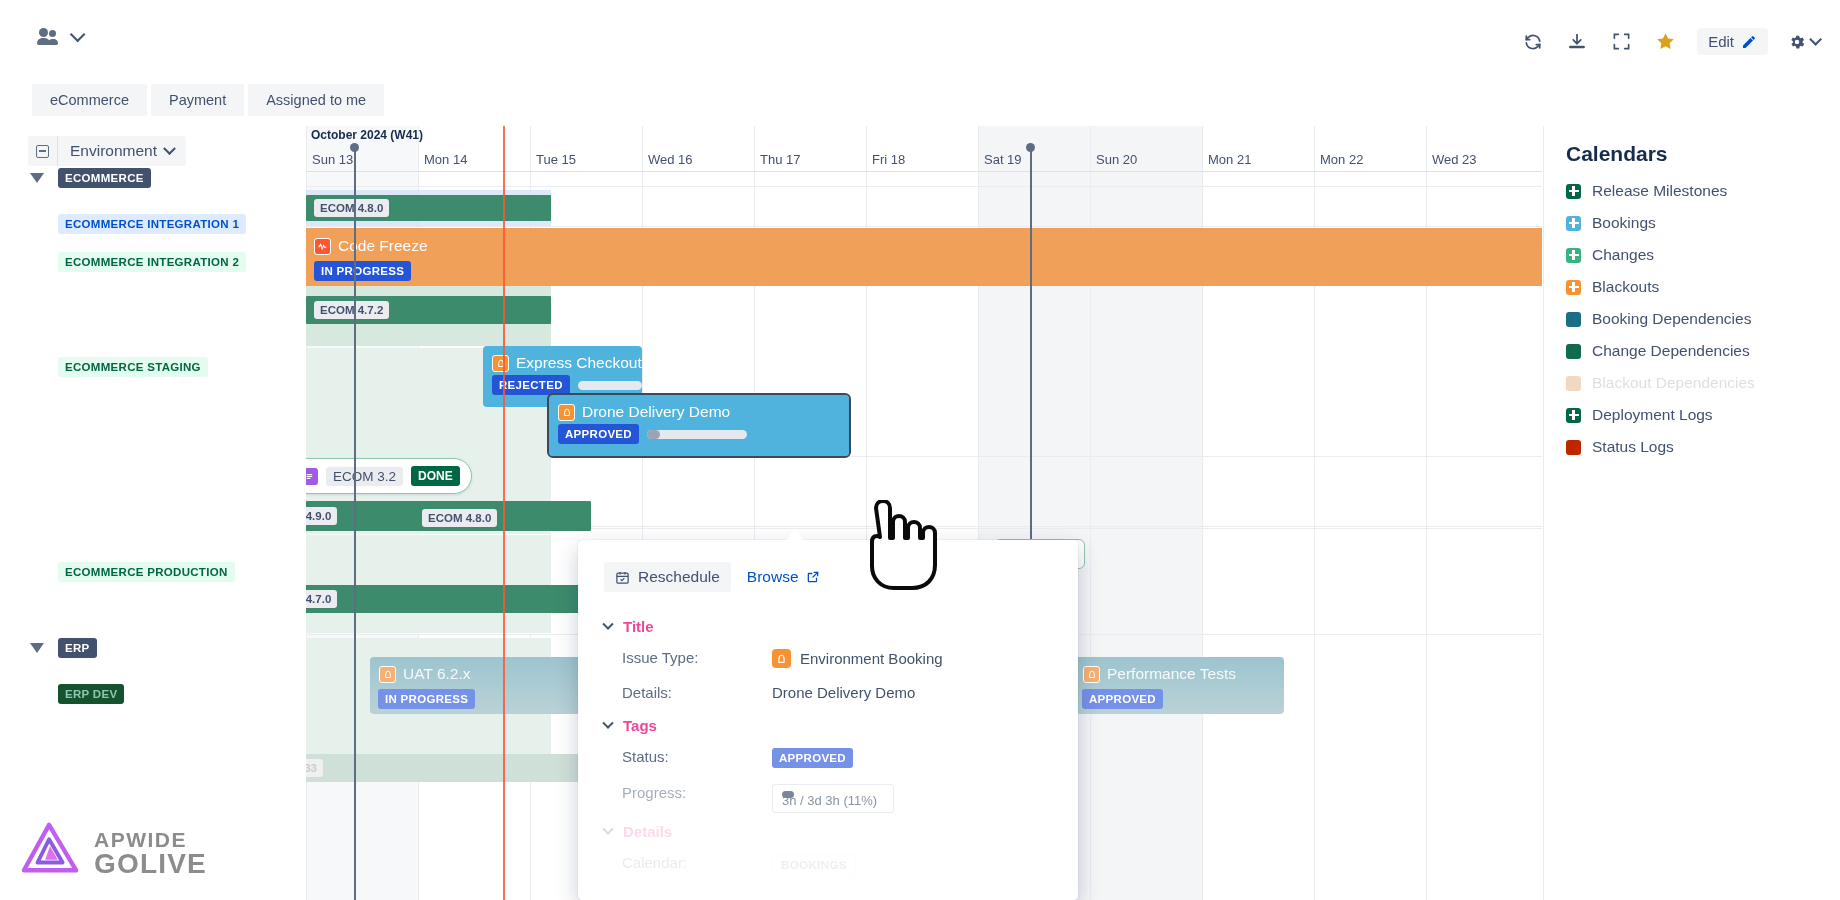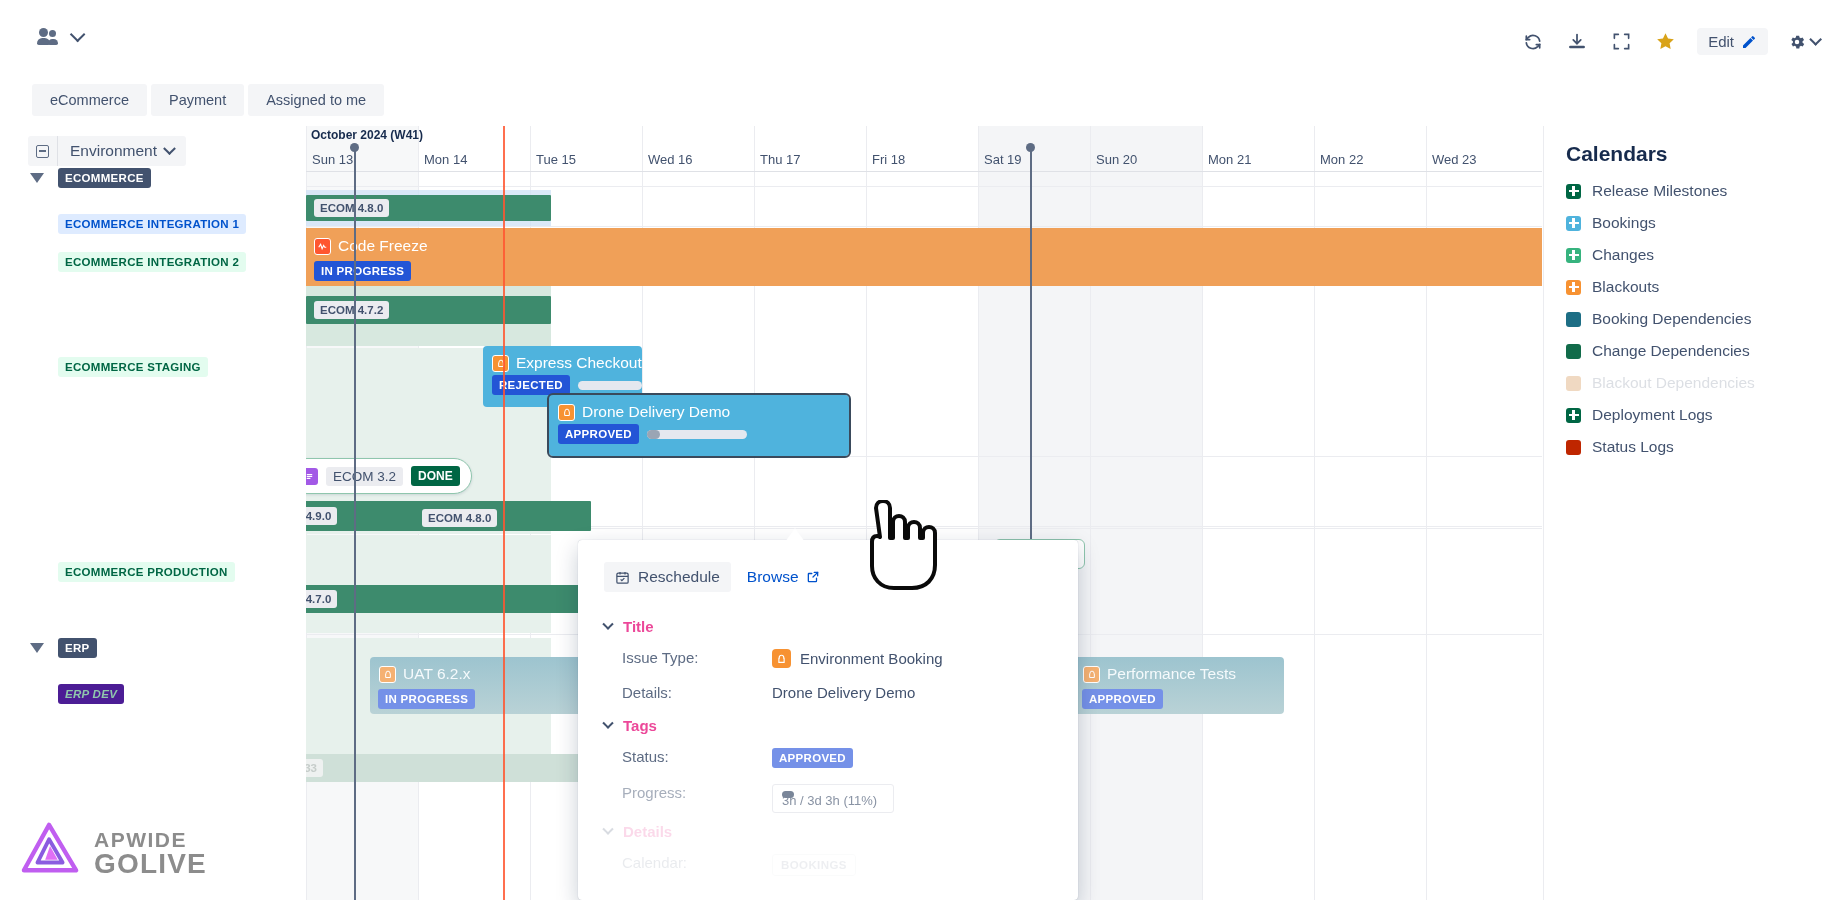--- a/index.html
+++ b/index.html
@@ -46,21 +46,21 @@
   .env-head .lbl { font-size:15.5px; color:#42526e; padding:0 8px 0 12px; }
   .env-head .cv { width:9px; height:9px; border-right:2.2px solid #42526e; border-bottom:2.2px solid #42526e; transform:rotate(45deg) translate(-2px,-2px); }
 
   .rowlabels { position:absolute; left:0; top:48px; width:306px; }
   .rowlabel { position:absolute; left:0; display:flex; align-items:center; }
   .grp-caret { width:0; height:0; border-left:7px solid transparent; border-right:7px solid transparent; border-top:10px solid #5e6c84; margin-left:30px; margin-right:14px; cursor:pointer; }
   .chip { display:inline-block; border-radius:3px; font-size:11.5px; font-weight:700; letter-spacing:0.3px; padding:4px 7px; white-space:nowrap; }
   .chip.dark { background:#42526e; color:#fff; }
   .chip.blue { background:#deebff; color:#0052cc; }
   .chip.green { background:#e3fcef; color:#006644; }
-  .chip.greenfade { background:#4c1d95; color:#8fc6ad;font-style:italic; }
+  .chip.greenfade { background:#14532d; color:#8fc6ad; }
 
   
   .timeline { position:absolute; left:306px; top:126px; width:1236px; height:774px; overflow:hidden; background:#fff; }
   .month-bar { position:absolute; left:0; top:0; height:24px; width:100%; font-size:12px; font-weight:700; color:#172b4d; padding-left:5px; padding-top:2px; }
   .daycols { position:absolute; left:0; top:0; width:100%; height:774px; }
   .daycol { position:absolute; top:0; height:774px; border-left:1px solid #ebecf0; }
   .daycol.weekend { background:#f4f5f7; }
   .daycol .dlabel { position:absolute; top:26px; left:5px; font-size:13px; color:#42526e; white-space:nowrap; }
   .hdr-underline { position:absolute; left:0; top:45px; width:100%; height:1px; background:#dfe1e6; }
 

